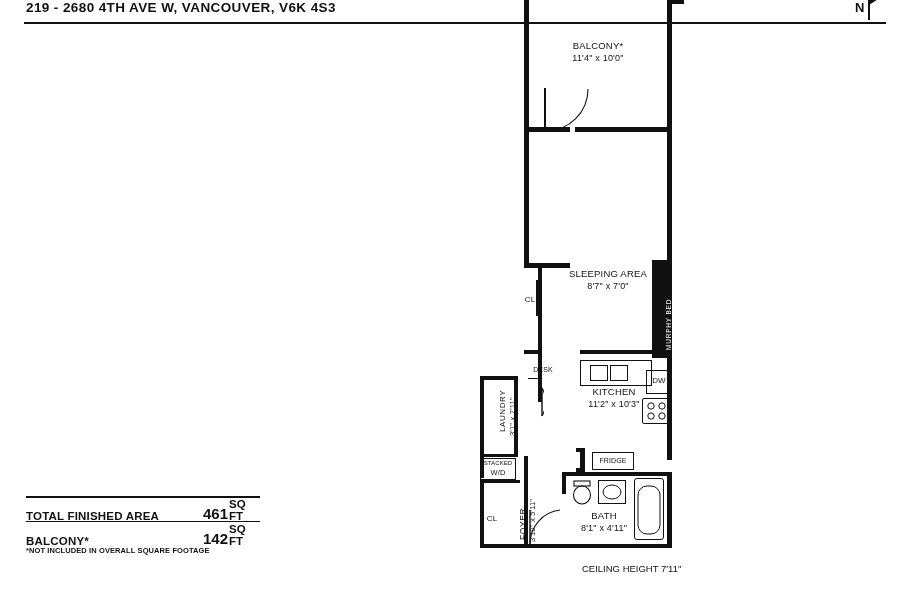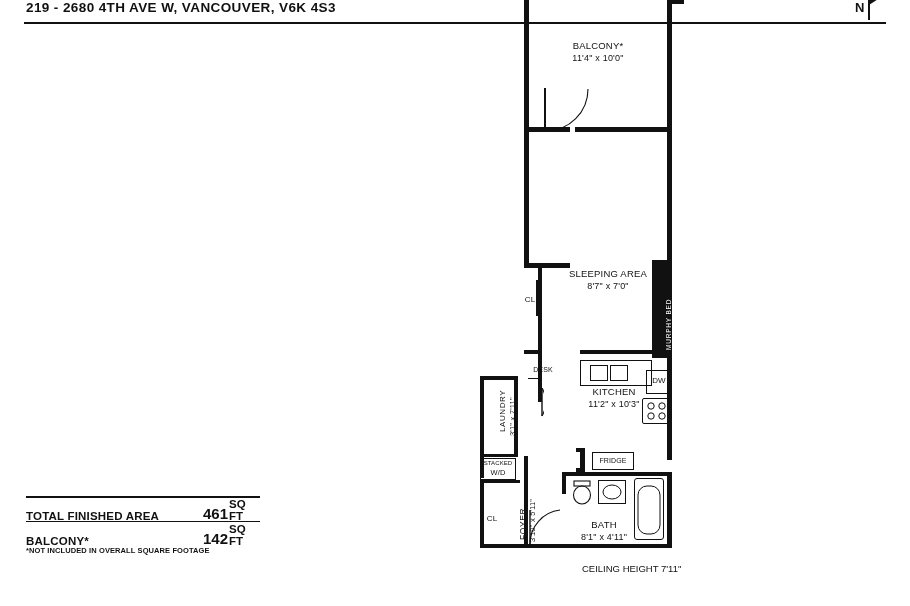--- a/index.html
+++ b/index.html
@@ -342,21 +342,21 @@
     <div class="fixt" style="left:128px; top:500px; width:28px; height:24px;"></div>
     <svg style="position:absolute; left:128px; top:500px;" width="28" height="24" viewBox="0 0 28 24">
       <ellipse cx="14" cy="12" rx="9" ry="7" fill="none" stroke="#111" stroke-width="1"></ellipse>
     </svg>
 
     <div class="fixt" style="left:164px; top:498px; width:30px; height:62px; border-radius:3px;"></div>
     <svg style="position:absolute; left:164px; top:498px;" width="30" height="62" viewBox="0 0 30 62">
       <rect x="4" y="8" width="22" height="48" rx="9" fill="none" stroke="#111" stroke-width="1"></rect>
     </svg>
 
-    <div class="rm" style="left:98px; top:530px; width:72px;margin-top:9px;">
+    <div class="rm" style="left:98px; top:530px; width:72px;">
       <div class="nm">BATH</div>
       <div class="dm">8'1" x 4'11"</div>
     </div>
 
     <div class="w" style="left:10px; top:396px; width:4px; height:4px;"></div>
     <div class="w" style="left:54px; top:476px; width:4px; height:24px;"></div>
     <div class="w" style="left:106px; top:488px; width:5px; height:8px;"></div>
   </div>
 
 </div>

